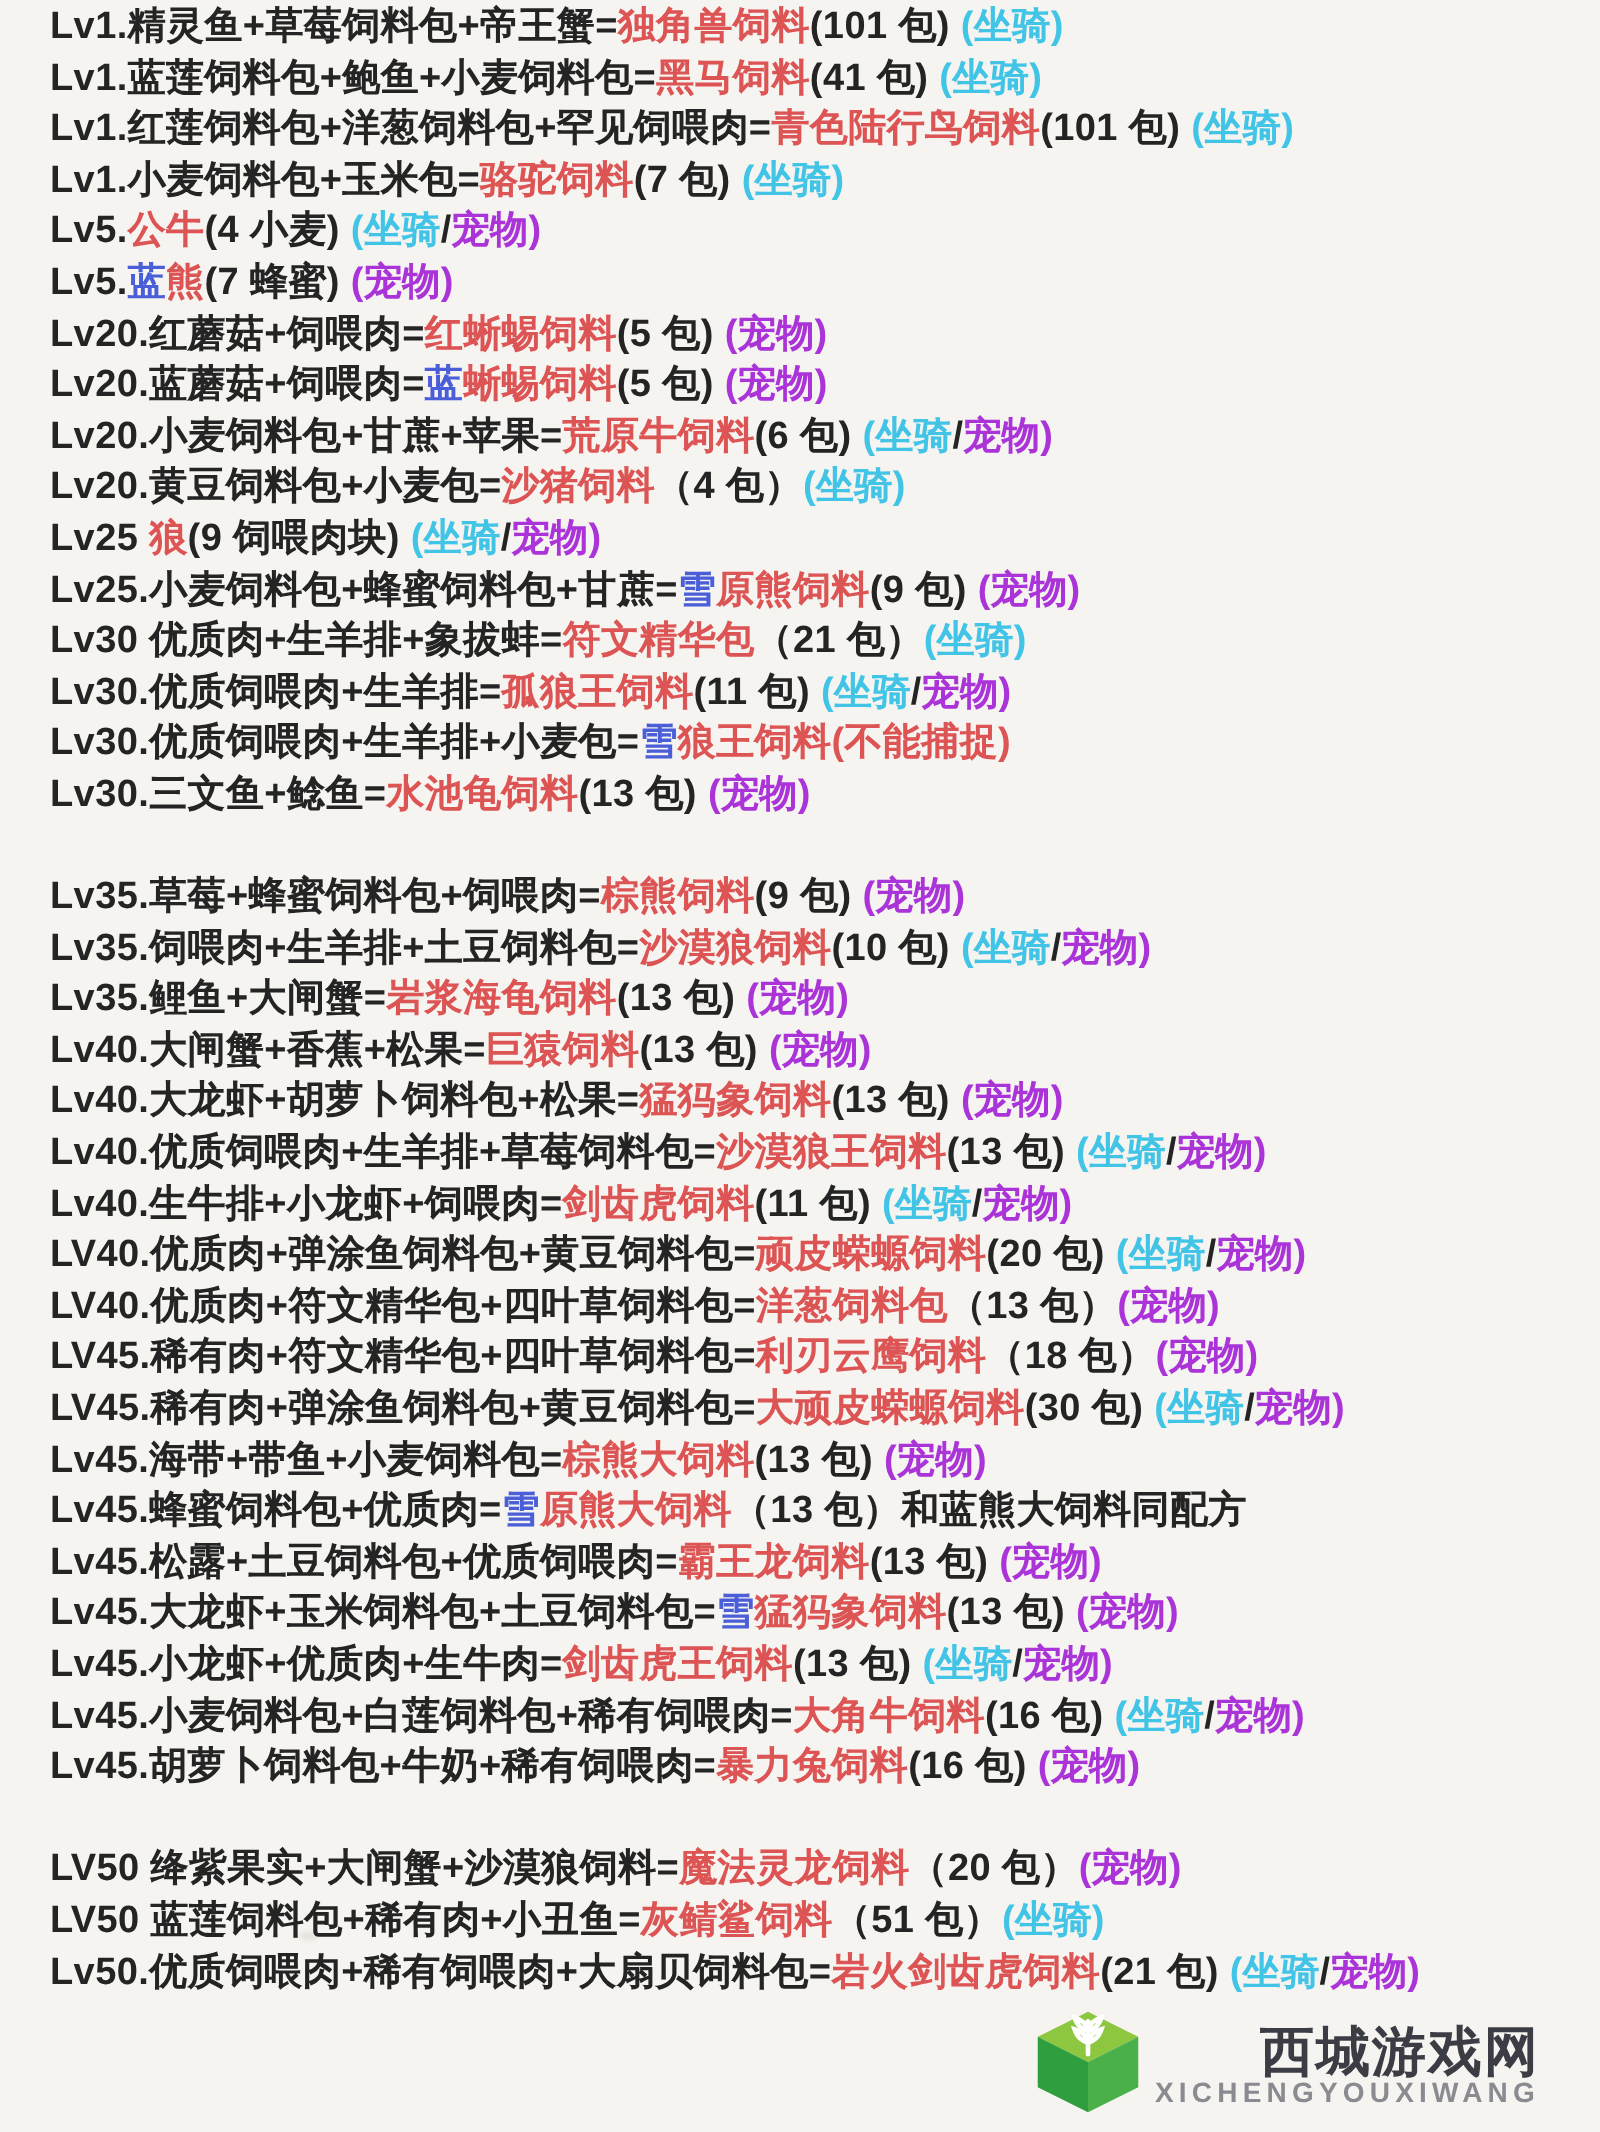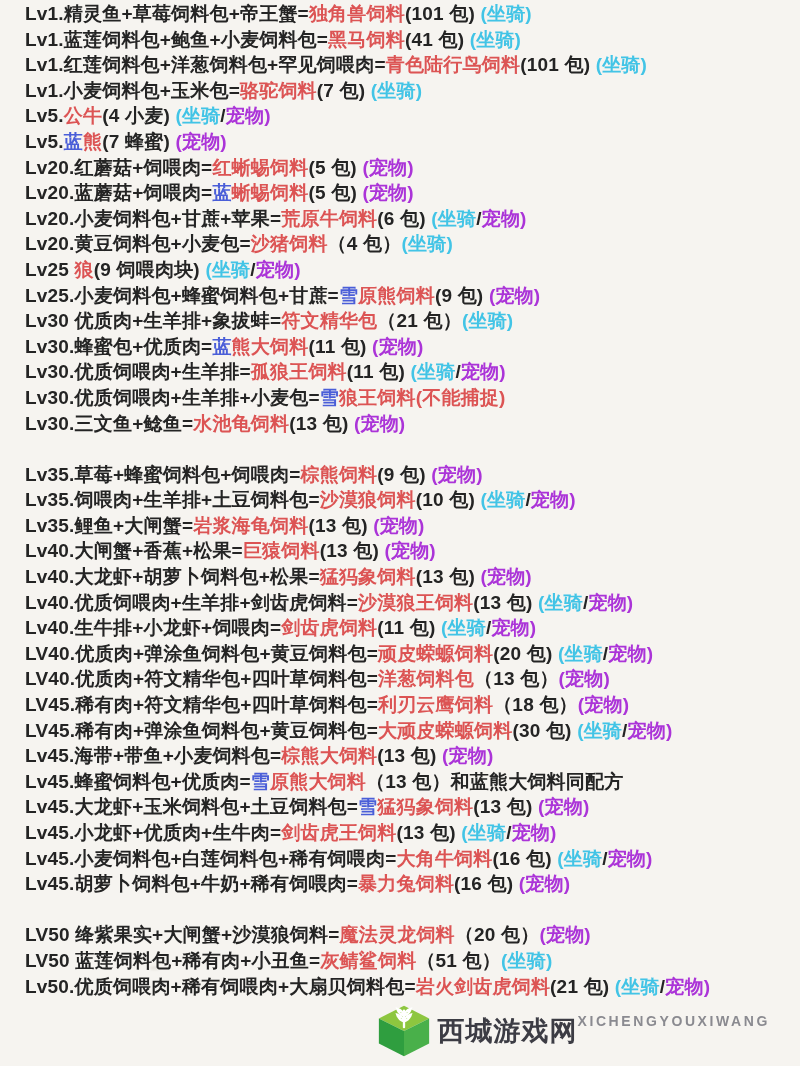--- a/index.html
+++ b/index.html
@@ -51,21 +51,21 @@
 
   .watermark {
     position: absolute;
     right: 6px;
     bottom: 6px;
     display: flex;
     align-items: center;
     z-index: 5;
   }
   .wm-logo { width: 58px; height: 58px; display: inline-block; margin-right: 4px; }
-  .wm-text { display: flex; flex-direction: row; text-align: right; }
+  .wm-text { display: flex; flex-direction: column; text-align: right; }
   .wm-title {
     font-size: 27px;
     font-weight: 700;
     color: #3c3c44;
     letter-spacing: 1px;
     line-height: 30px;
   }
   .wm-sub {
     font-size: 14px;
     font-weight: 700;
@@ -90,38 +90,38 @@
       <div class="line"><span class="seg c-k">Lv1.小麦饲料包+玉米包=</span><span class="seg c-r">骆驼饲料</span><span class="seg c-k">(7 包) </span><span class="seg c-c">(坐骑)</span></div>
       <div class="line"><span class="seg c-k">Lv5.</span><span class="seg c-r">公牛</span><span class="seg c-k">(4 小麦) </span><span class="seg c-c">(坐骑</span><span class="seg c-k">/</span><span class="seg c-p">宠物)</span></div>
       <div class="line"><span class="seg c-k">Lv5.</span><span class="seg c-b">蓝</span><span class="seg c-r">熊</span><span class="seg c-k">(7 蜂蜜) </span><span class="seg c-p">(宠物)</span></div>
       <div class="line"><span class="seg c-k">Lv20.红蘑菇+饲喂肉=</span><span class="seg c-r">红蜥蜴饲料</span><span class="seg c-k">(5 包) </span><span class="seg c-p">(宠物)</span></div>
       <div class="line"><span class="seg c-k">Lv20.蓝蘑菇+饲喂肉=</span><span class="seg c-b">蓝</span><span class="seg c-r">蜥蜴饲料</span><span class="seg c-k">(5 包) </span><span class="seg c-p">(宠物)</span></div>
       <div class="line"><span class="seg c-k">Lv20.小麦饲料包+甘蔗+苹果=</span><span class="seg c-r">荒原牛饲料</span><span class="seg c-k">(6 包) </span><span class="seg c-c">(坐骑</span><span class="seg c-k">/</span><span class="seg c-p">宠物)</span></div>
       <div class="line"><span class="seg c-k">Lv20.黄豆饲料包+小麦包=</span><span class="seg c-r">沙猪饲料</span><span class="seg c-k">（4 包）</span><span class="seg c-c">(坐骑)</span></div>
       <div class="line"><span class="seg c-k">Lv25 </span><span class="seg c-r">狼</span><span class="seg c-k">(9 饲喂肉块) </span><span class="seg c-c">(坐骑</span><span class="seg c-k">/</span><span class="seg c-p">宠物)</span></div>
       <div class="line"><span class="seg c-k">Lv25.小麦饲料包+蜂蜜饲料包+甘蔗=</span><span class="seg c-b">雪</span><span class="seg c-r">原熊饲料</span><span class="seg c-k">(9 包) </span><span class="seg c-p">(宠物)</span></div>
       <div class="line"><span class="seg c-k">Lv30 优质肉+生羊排+象拔蚌=</span><span class="seg c-r">符文精华包</span><span class="seg c-k">（21 包）</span><span class="seg c-c">(坐骑)</span></div>
-      <div class="line"><span class="seg c-k">Lv30.蜂蜜包+优质肉=</span><span class="seg c-b">蓝</span><span class="seg c-r">熊大饲料</span><span class="seg c-k">(11 包) </span><span class="seg c-p">(宠物)</span></div>
       <div class="line"><span class="seg c-k">Lv30.优质饲喂肉+生羊排=</span><span class="seg c-r">孤狼王饲料</span><span class="seg c-k">(11 包) </span><span class="seg c-c">(坐骑</span><span class="seg c-k">/</span><span class="seg c-p">宠物)</span></div>
       <div class="line"><span class="seg c-k">Lv30.优质饲喂肉+生羊排+小麦包=</span><span class="seg c-b">雪</span><span class="seg c-r">狼王饲料(不能捕捉)</span></div>
       <div class="line"><span class="seg c-k">Lv30.三文鱼+鲶鱼=</span><span class="seg c-r">水池龟饲料</span><span class="seg c-k">(13 包) </span><span class="seg c-p">(宠物)</span></div>
       <div class="gap"></div>
       <div class="line"><span class="seg c-k">Lv35.草莓+蜂蜜饲料包+饲喂肉=</span><span class="seg c-r">棕熊饲料</span><span class="seg c-k">(9 包) </span><span class="seg c-p">(宠物)</span></div>
       <div class="line"><span class="seg c-k">Lv35.饲喂肉+生羊排+土豆饲料包=</span><span class="seg c-r">沙漠狼饲料</span><span class="seg c-k">(10 包) </span><span class="seg c-c">(坐骑</span><span class="seg c-k">/</span><span class="seg c-p">宠物)</span></div>
       <div class="line"><span class="seg c-k">Lv35.鲤鱼+大闸蟹=</span><span class="seg c-r">岩浆海龟饲料</span><span class="seg c-k">(13 包) </span><span class="seg c-p">(宠物)</span></div>
       <div class="line"><span class="seg c-k">Lv40.大闸蟹+香蕉+松果=</span><span class="seg c-r">巨猿饲料</span><span class="seg c-k">(13 包) </span><span class="seg c-p">(宠物)</span></div>
       <div class="line"><span class="seg c-k">Lv40.大龙虾+胡萝卜饲料包+松果=</span><span class="seg c-r">猛犸象饲料</span><span class="seg c-k">(13 包) </span><span class="seg c-p">(宠物)</span></div>
-      <div class="line"><span class="seg c-k">Lv40.优质饲喂肉+生羊排+剑齿虎饲料=</span><span class="seg c-r">沙漠狼王饲料</span><span class="seg c-k">(13 包) </span><span class="seg c-c">(坐骑</span><span class="seg c-k">/</span><span class="seg c-p">宠物)</span></div>
+      <div class="line"><span class="seg c-k">Lv40.优质饲喂肉+生羊排+草莓饲料包=</span><span class="seg c-r">沙漠狼王饲料</span><span class="seg c-k">(13 包) </span><span class="seg c-c">(坐骑</span><span class="seg c-k">/</span><span class="seg c-p">宠物)</span></div>
       <div class="line"><span class="seg c-k">Lv40.生牛排+小龙虾+饲喂肉=</span><span class="seg c-r">剑齿虎饲料</span><span class="seg c-k">(11 包) </span><span class="seg c-c">(坐骑</span><span class="seg c-k">/</span><span class="seg c-p">宠物)</span></div>
       <div class="line"><span class="seg c-k">LV40.优质肉+弹涂鱼饲料包+黄豆饲料包=</span><span class="seg c-r">顽皮蝾螈饲料</span><span class="seg c-k">(20 包) </span><span class="seg c-c">(坐骑</span><span class="seg c-k">/</span><span class="seg c-p">宠物)</span></div>
       <div class="line"><span class="seg c-k">LV40.优质肉+符文精华包+四叶草饲料包=</span><span class="seg c-r">洋葱饲料包</span><span class="seg c-k">（13 包）</span><span class="seg c-p">(宠物)</span></div>
       <div class="line"><span class="seg c-k">LV45.稀有肉+符文精华包+四叶草饲料包=</span><span class="seg c-r">利刃云鹰饲料</span><span class="seg c-k">（18 包）</span><span class="seg c-p">(宠物)</span></div>
       <div class="line"><span class="seg c-k">LV45.稀有肉+弹涂鱼饲料包+黄豆饲料包=</span><span class="seg c-r">大顽皮蝾螈饲料</span><span class="seg c-k">(30 包) </span><span class="seg c-c">(坐骑</span><span class="seg c-k">/</span><span class="seg c-p">宠物)</span></div>
       <div class="line"><span class="seg c-k">Lv45.海带+带鱼+小麦饲料包=</span><span class="seg c-r">棕熊大饲料</span><span class="seg c-k">(13 包) </span><span class="seg c-p">(宠物)</span></div>
       <div class="line"><span class="seg c-k">Lv45.蜂蜜饲料包+优质肉=</span><span class="seg c-b">雪</span><span class="seg c-r">原熊大饲料</span><span class="seg c-k">（13 包）和蓝熊大饲料同配方</span></div>
+      <div class="line"><span class="seg c-k">Lv45.松露+土豆饲料包+优质饲喂肉=</span><span class="seg c-r">霸王龙饲料</span><span class="seg c-k">(13 包) </span><span class="seg c-p">(宠物)</span></div>
       <div class="line"><span class="seg c-k">Lv45.大龙虾+玉米饲料包+土豆饲料包=</span><span class="seg c-b">雪</span><span class="seg c-r">猛犸象饲料</span><span class="seg c-k">(13 包) </span><span class="seg c-p">(宠物)</span></div>
       <div class="line"><span class="seg c-k">Lv45.小龙虾+优质肉+生牛肉=</span><span class="seg c-r">剑齿虎王饲料</span><span class="seg c-k">(13 包) </span><span class="seg c-c">(坐骑</span><span class="seg c-k">/</span><span class="seg c-p">宠物)</span></div>
       <div class="line"><span class="seg c-k">Lv45.小麦饲料包+白莲饲料包+稀有饲喂肉=</span><span class="seg c-r">大角牛饲料</span><span class="seg c-k">(16 包) </span><span class="seg c-c">(坐骑</span><span class="seg c-k">/</span><span class="seg c-p">宠物)</span></div>
       <div class="line"><span class="seg c-k">Lv45.胡萝卜饲料包+牛奶+稀有饲喂肉=</span><span class="seg c-r">暴力兔饲料</span><span class="seg c-k">(16 包) </span><span class="seg c-p">(宠物)</span></div>
       <div class="gap"></div>
       <div class="line"><span class="seg c-k">LV50 绛紫果实+大闸蟹+沙漠狼饲料=</span><span class="seg c-r">魔法灵龙饲料</span><span class="seg c-k">（20 包）</span><span class="seg c-p">(宠物)</span></div>
       <div class="line"><span class="seg c-k">LV50 蓝莲饲料包+稀有肉+小丑鱼=</span><span class="seg c-r">灰鲭鲨饲料</span><span class="seg c-k">（51 包）</span><span class="seg c-c">(坐骑)</span></div>
       <div class="line"><span class="seg c-k">Lv50.优质饲喂肉+稀有饲喂肉+大扇贝饲料包=</span><span class="seg c-r">岩火剑齿虎饲料</span><span class="seg c-k">(21 包) </span><span class="seg c-c">(坐骑</span><span class="seg c-k">/</span><span class="seg c-p">宠物)</span></div>
     </main>
 

